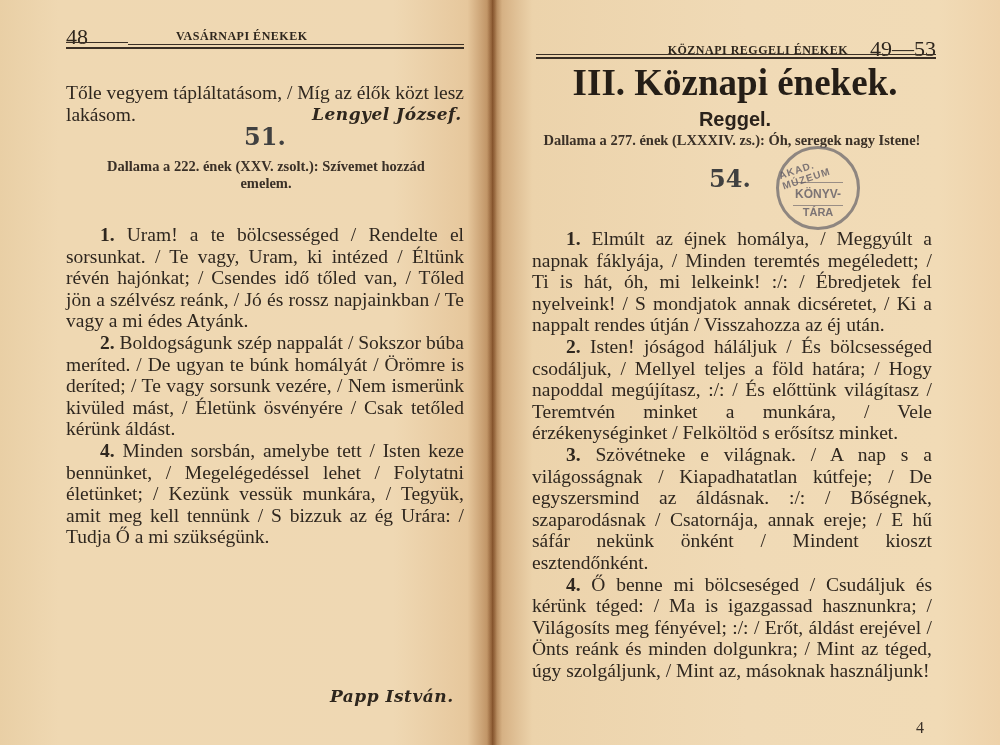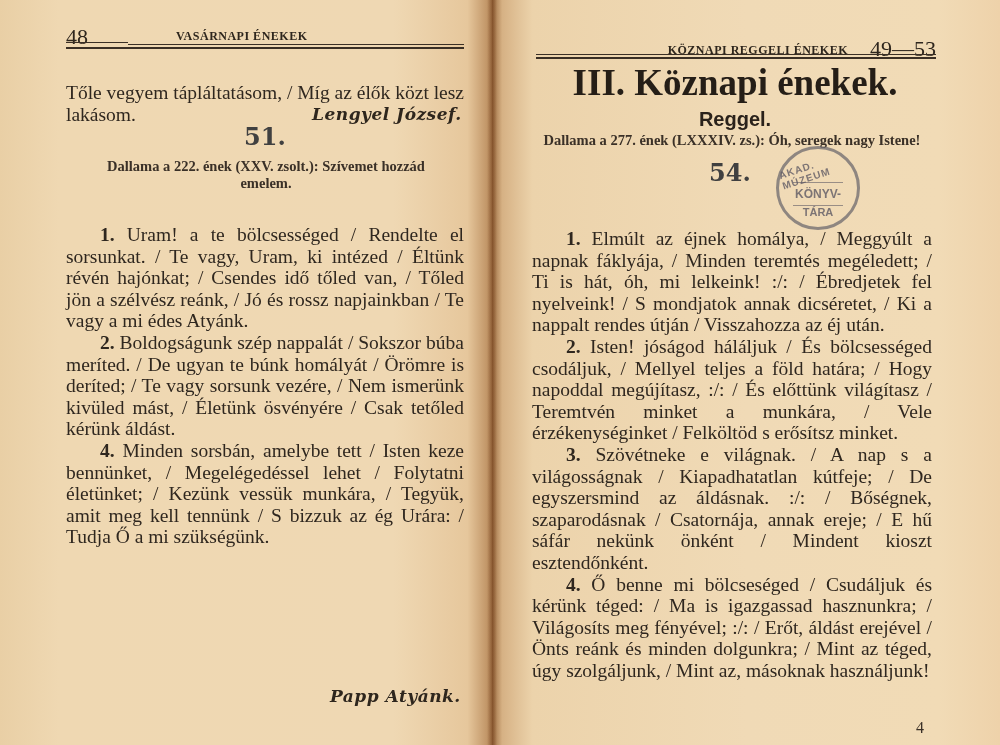--- a/index.html
+++ b/index.html
@@ -101,33 +101,33 @@
 </div>
 <div class="author" style="left:312px;top:104px;">Lengyel József.</div>
 <div class="hymn-no" style="left:66px;width:398px;top:122px;">51.</div>
 <div class="melody" style="left:80px;width:372px;top:158px;">Dallama a 222. ének (XXV. zsolt.): Szívemet hozzád emelem.</div>
 
 <div class="text left-text" style="top:200px;">
   <p class="indent"><span class="verse-no">1.</span><span> Uram! a te bölcsességed / Rendelte el sorsunkat. / Te vagy, Uram, ki intézed / Éltünk révén hajónkat; / Csendes idő tőled van, / Tőled jön a szélvész reánk, / Jó és rossz napjainkban / Te vagy a mi édes Atyánk.</span></p>
   <p class="indent"><span class="verse-no">2.</span><span> Boldogságunk szép nappalát / Sokszor búba meríted. / De ugyan te búnk homályát / Örömre is deríted; / Te vagy sorsunk vezére, / Nem ismerünk kivüled mást, / Életünk ösvényére / Csak tetőled kérünk áldást.</span></p>
   <p class="indent"><span class="verse-no">4.</span><span> Minden sorsbán, amelybe tett / Isten keze bennünket, / Megelégedéssel lehet / Folytatni életünket; / Kezünk vessük munkára, / Tegyük, amit meg kell tennünk / S bizzuk az ég Urára: / Tudja Ő a mi szükségünk.</span></p>
 </div>
-<div class="author" style="left:330px;top:686px;">Papp Atyánk.</div>
+<div class="author" style="left:330px;top:686px;">Papp István.</div>
 
 <div class="header header-right">
   <span class="running-title">KÖZNAPI REGGELI ÉNEKEK</span>
   <span class="page-num-head">49—53</span>
 </div>
 <div class="rule" style="left:536px;top:54px;width:400px;"></div>
 <div class="rule rule2" style="left:536px;top:57px;width:400px;"></div>
 
 <div class="section-title">III. Köznapi énekek.</div>
 <div class="sub-title">Reggel.</div>
 <div class="melody" style="left:532px;width:400px;top:132px;">Dallama a 277. ének (LXXXIV. zs.): Óh, seregek nagy Istene!</div>
-<div class="hymn-no" style="left:640px;width:180px;top:158px;">54.</div>
+<div class="hymn-no" style="left:640px;width:180px;top:164px;">54.</div>
 
 <div class="stamp">
   <span class="stamp-top">AKAD. MÚZEUM</span>
   <span class="stamp-mid">KÖNYV-</span>
   <span class="stamp-bot">TÁRA</span>
 </div>
 
 <div class="text right-text" style="top:204px;">
   <p class="indent"><span class="verse-no">1.</span><span> Elmúlt az éjnek homálya, / Meggyúlt a napnak fáklyája, / Minden teremtés megéledett; / Ti is hát, óh, mi lelkeink! :/: / Ébredjetek fel nyelveink! / S mondjatok annak dicséretet, / Ki a nappalt rendes útján / Visszahozza az éj után.</span></p>
   <p class="indent"><span class="verse-no">2.</span><span> Isten! jóságod háláljuk / És bölcsességed csodáljuk, / Mellyel teljes a föld határa; / Hogy napoddal megújítasz, :/: / És előttünk világítasz / Teremtvén minket a munkára, / Vele érzékenységinket / Felköltöd s erősítsz minket.</span></p>

